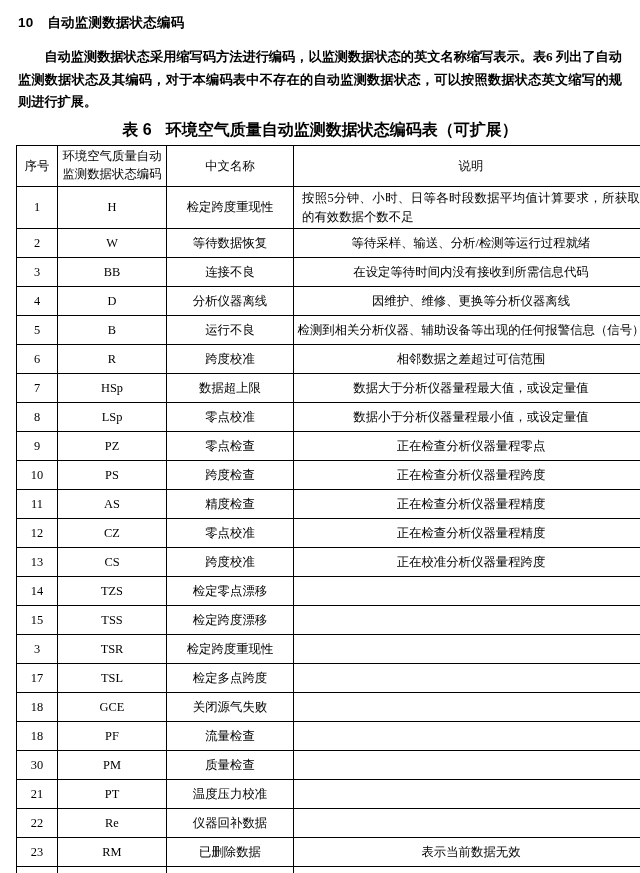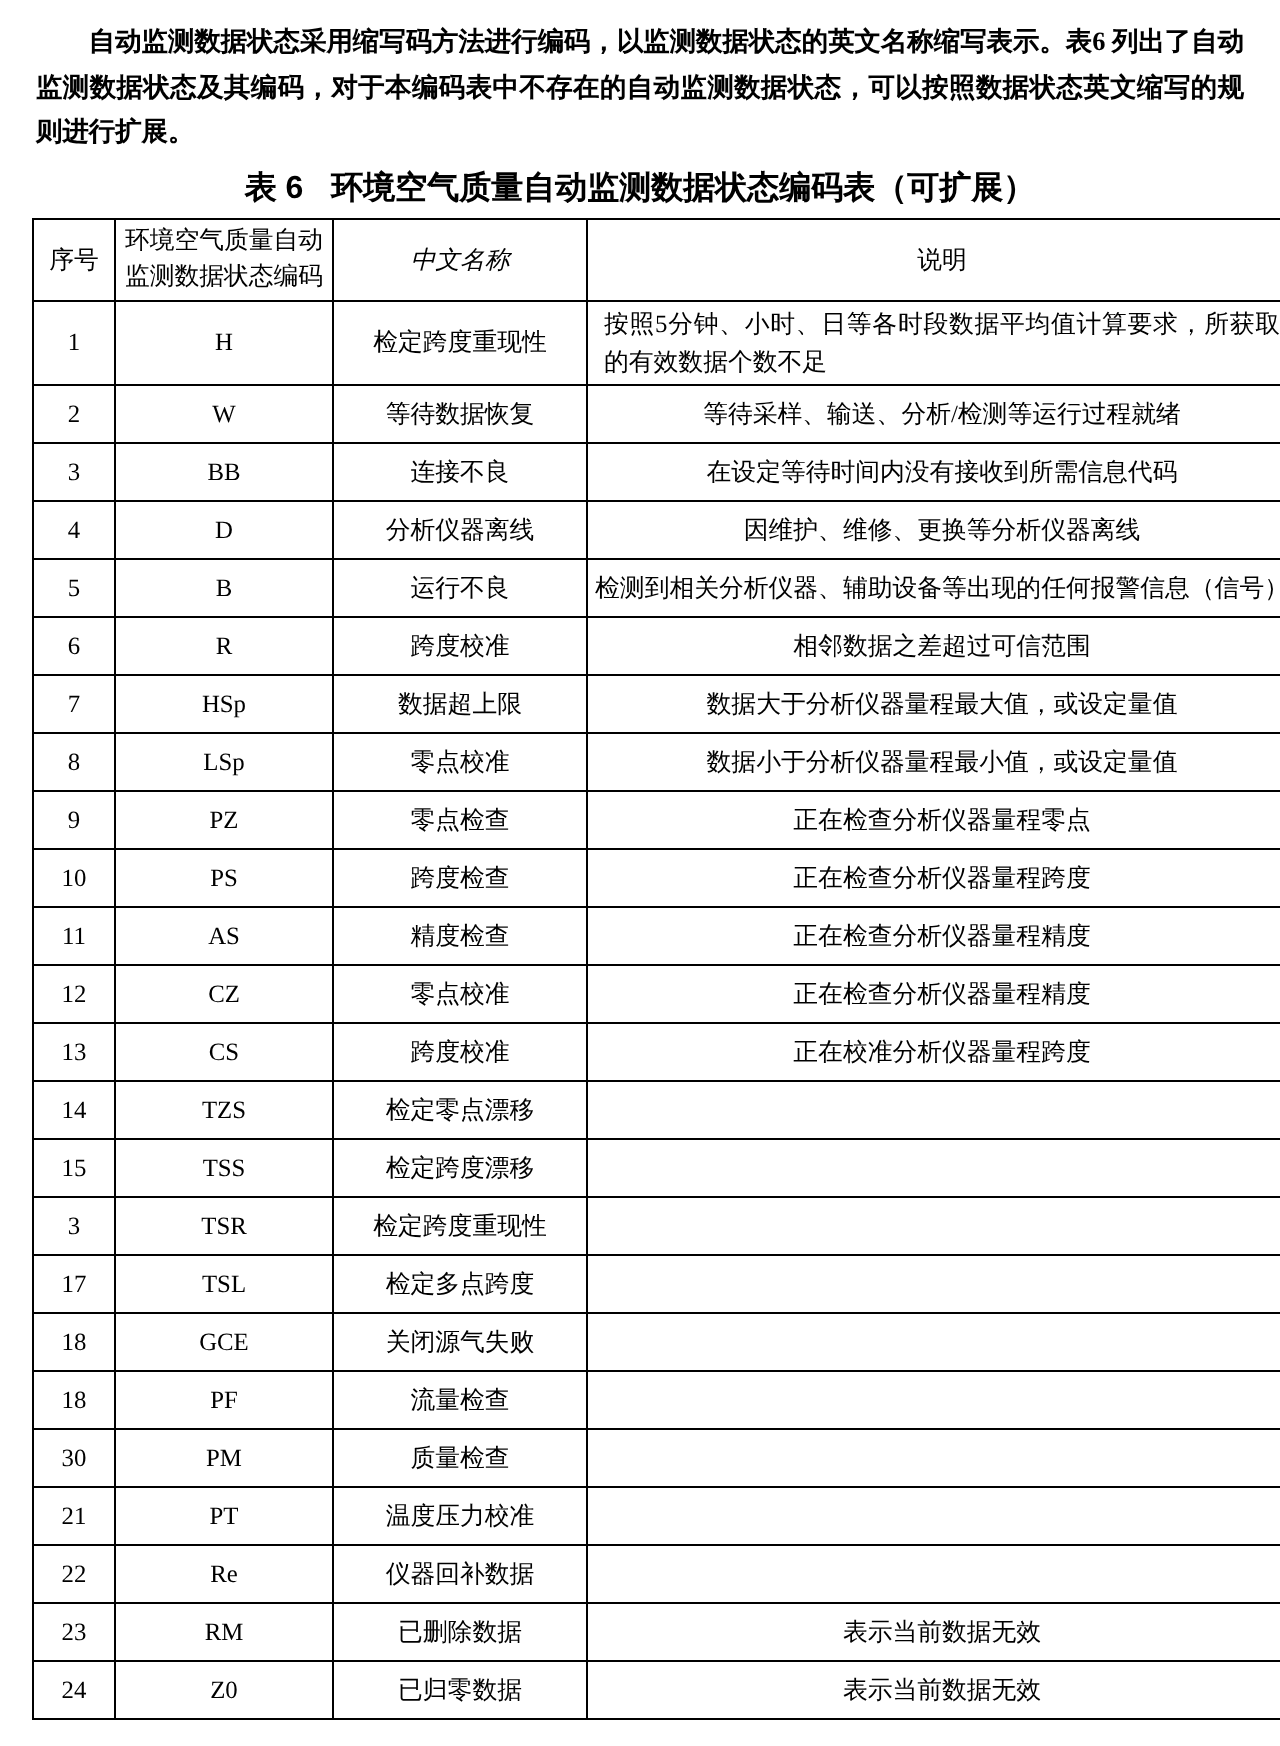--- a/index.html
+++ b/index.html
@@ -70,21 +70,20 @@
   thead td.h-seq {
     width: 34px;
     line-height: 1.3;
   }
   thead td.h-code {
     width: 102px;
     line-height: 1.45;
   }
   thead td.h-name {
     width: 120px;
-    font-style: italic;
   }
   thead td.h-desc {
     width: 348px;
   }
   tbody td.c-seq { width: 34px; height: 24px; }
   tbody td.c-code { width: 102px; font-family: "Liberation Serif", serif; }
   tbody td.c-name { width: 120px; }
   tbody td.c-desc { width: 348px; text-align: center; }
   tbody tr.tall td { height: 36px; }
   tbody td.c-desc.two-line {
@@ -93,20 +92,23 @@
     padding-left: 8px;
     padding-right: 8px;
     line-height: 1.5;
   }
 </style>
 </head>
 <body>
 
 <div class="page">
 
+  <div class="section-heading">
+    <span class="num">10</span><span>自动监测数据状态编码</span>
+  </div>
 
   <p class="body-para">自动监测数据状态采用缩写码方法进行编码，以监测数据状态的英文名称缩写表示。表6 列出了自动监测数据状态及其编码，对于本编码表中不存在的自动监测数据状态，可以按照数据状态英文缩写的规则进行扩展。</p>
 
   <div class="table-caption">
     <span>表 6</span><span class="gap"></span><span>环境空气质量自动监测数据状态编码表（可扩展）</span>
   </div>
 
   <table class="codes">
     <thead>
       <tr>

